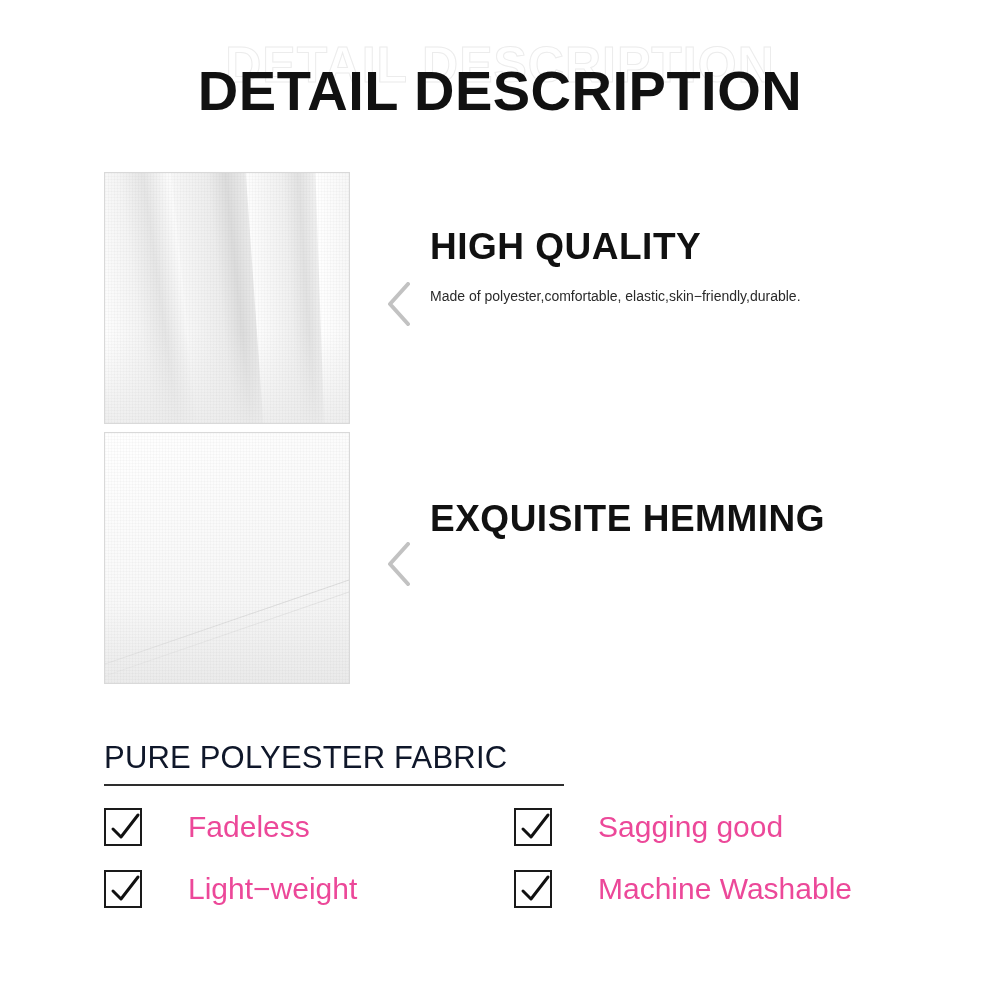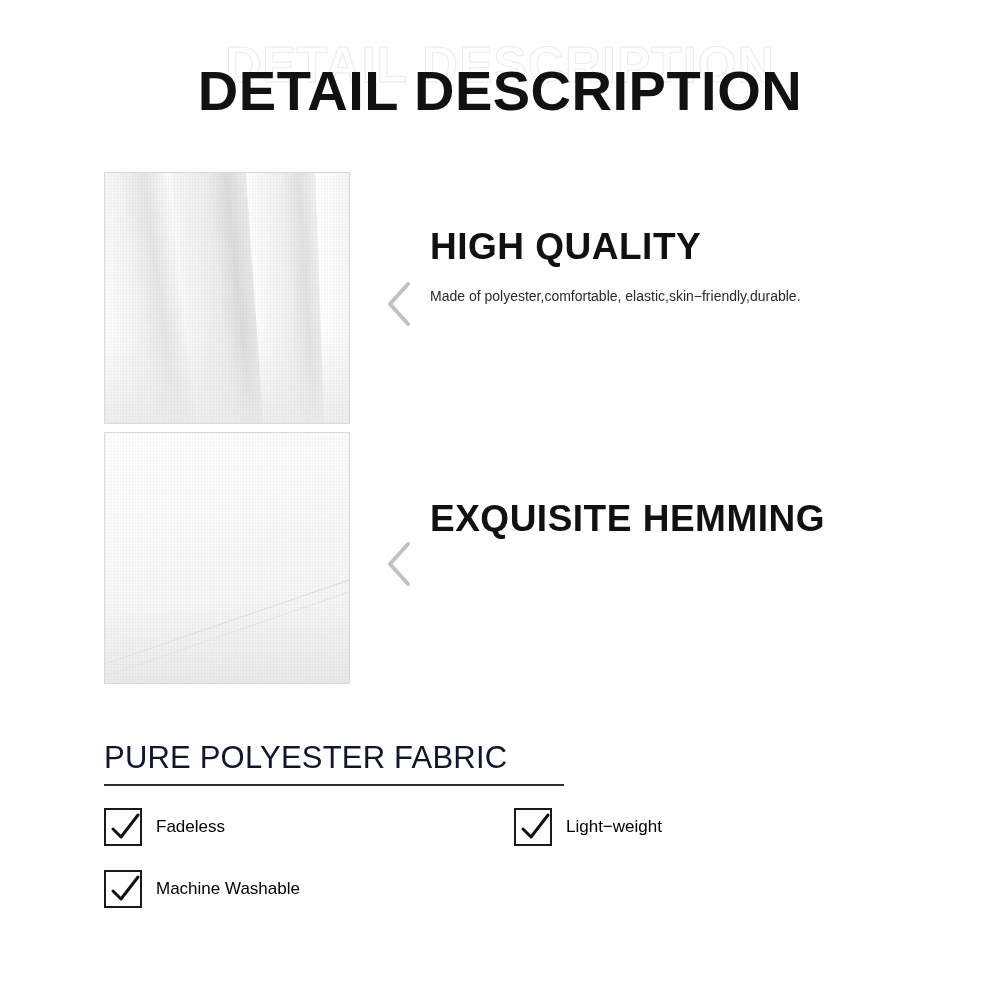--- a/index.html
+++ b/index.html
@@ -185,23 +185,24 @@
   .checkbox {
     width: 38px;
     height: 38px;
     border: 2px solid #1a1a1a;
     box-sizing: border-box;
     position: relative;
     flex: 0 0 auto;
   }
   .checkbox svg { position: absolute; left: 3px; top: 2px; }
   .check-label {
-    font-size: 17px;
-    color: #000000;
-    white-space: nowrap;
+    font-size: 30px;
+    color: #ec4899;
+    white-space: nowrap;
+    margin-left: 32px;
   }
 </style>
 </head>
 <body>
 
 <div class="page">
 
   <div class="header">
     <div class="ghost-title">DETAIL DESCRIPTION</div>
     <div class="main-title">DETAIL DESCRIPTION</div>
@@ -256,20 +257,28 @@
 
       <div class="check-item">
         <div class="checkbox">
           <svg width="32" height="32" viewBox="0 0 32 32">
             <polyline points="4,17 12,25 29,3" fill="none" stroke="#111111" stroke-width="3" stroke-linecap="round" stroke-linejoin="round"></polyline>
           </svg>
         </div>
         <div class="check-label">Fadeless</div>
       </div>
 
+      <div class="check-item">
+        <div class="checkbox">
+          <svg width="32" height="32" viewBox="0 0 32 32">
+            <polyline points="4,17 12,25 29,3" fill="none" stroke="#111111" stroke-width="3" stroke-linecap="round" stroke-linejoin="round"></polyline>
+          </svg>
+        </div>
+        <div class="check-label">Sagging good</div>
+      </div>
 
       <div class="check-item">
         <div class="checkbox">
           <svg width="32" height="32" viewBox="0 0 32 32">
             <polyline points="4,17 12,25 29,3" fill="none" stroke="#111111" stroke-width="3" stroke-linecap="round" stroke-linejoin="round"></polyline>
           </svg>
         </div>
         <div class="check-label">Light−weight</div>
       </div>
 

